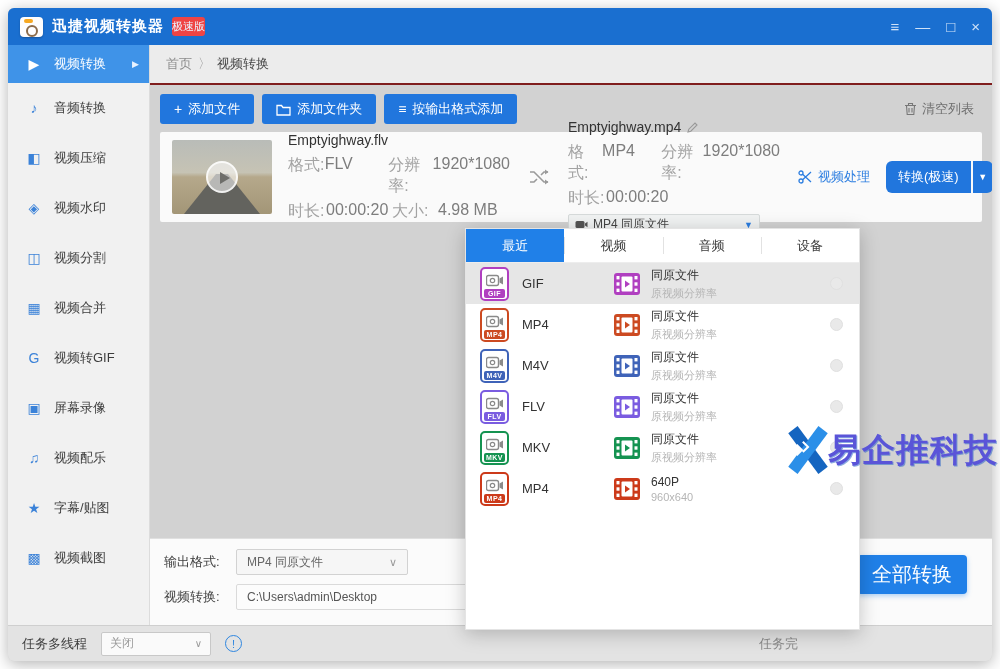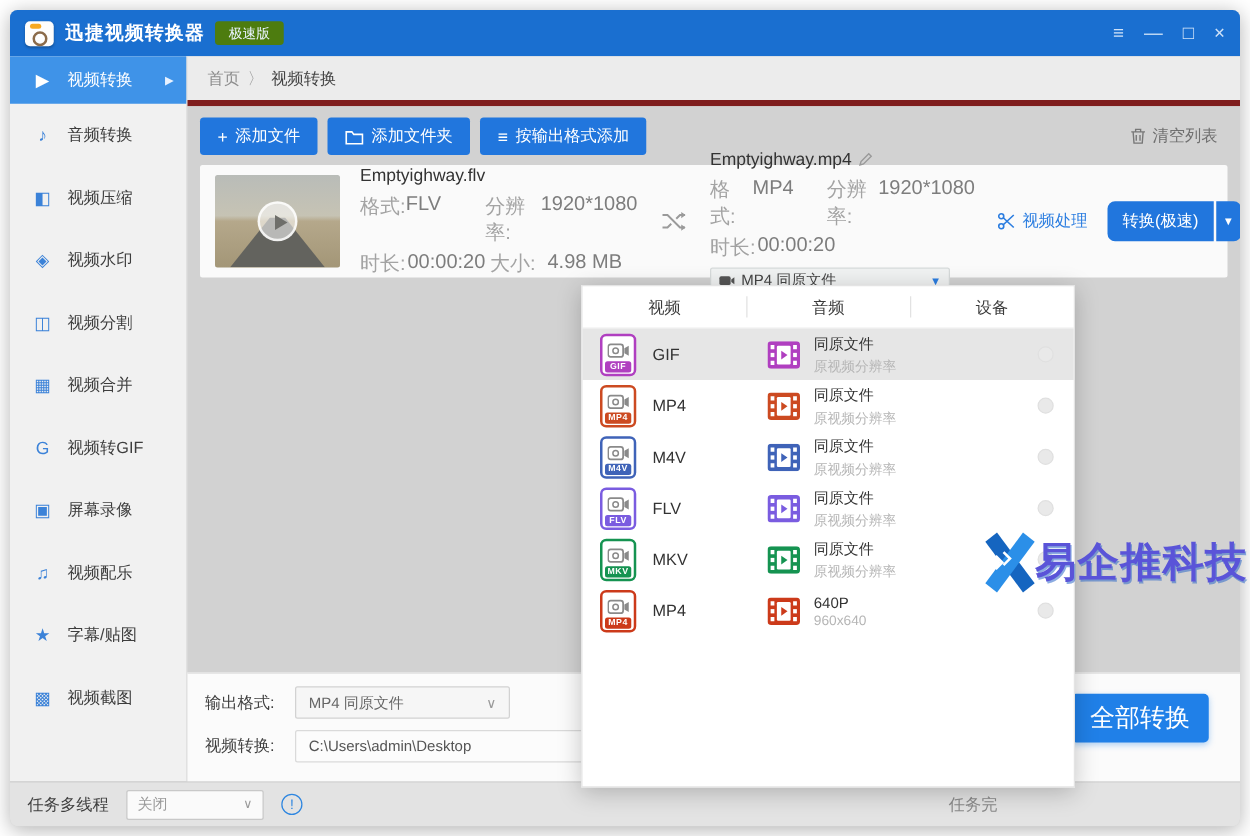--- a/index.html
+++ b/index.html
@@ -6,35 +6,35 @@
   html,body { width:1000px; height:669px; background:#fff; font-family:"Liberation Sans","DejaVu Sans",sans-serif; overflow:hidden; }
   #stage { position:relative; width:1000px; height:474px; background:#fff; }
   #appwin { position:absolute; left:8px; top:8px; width:984px; height:653px; background:#d2d2d2; border-radius:6px; overflow:hidden; box-shadow:0 3px 16px rgba(0,0,0,.3); display:flex; flex-direction:column; }
 
   
   .titlebar { height:37px; background:#1a6fd0; display:flex; align-items:center; padding:0 12px; flex:0 0 auto; }
   .appicon { width:23px; height:20px; background:#fdfdfd; border-radius:4px; position:relative; margin-right:9px; box-shadow:0 1px 2px rgba(0,0,0,.25); }
   .appicon:before { content:""; position:absolute; left:4px; top:2px; width:9px; height:4px; background:#f6a821; border-radius:2px; }
   .appicon:after { content:""; position:absolute; left:6px; top:8px; width:8px; height:8px; border:2px solid #8b6b4a; border-radius:50%; }
   .apptitle { color:#fff; font-size:15px; font-weight:bold; letter-spacing:1px; }
-  .appbadge { margin-left:8px; background:#4d7c0f; color:#eaf4ff; font-size:11px; padding:2px 11px; border-radius:3px; }
+  .appbadge { margin-left:8px; background:#ef4444; color:#eaf4ff; font-size:11px; padding:2px 0; border-radius:3px; }
   .winctrls { margin-left:auto; display:flex; align-items:center; gap:16px; color:#cfe2f8; font-size:15px; }
   .winctrls span { cursor:default; line-height:1; }
 
   
   .bodyrow { flex:1 1 auto; display:flex; min-height:0; }
   .sidebar { flex:0 0 142px; background:#f1f1f1; border-right:1px solid #dcdcdc; padding-top:0; }
   .side-item { height:50px; display:flex; align-items:center; padding:0 10px 0 16px; color:#3d3d3d; font-size:13px; cursor:pointer; }
   .side-item.active { height:38px; background:#3f93e8; color:#fff; }
   .si-glyph { width:20px; font-size:14px; color:#3b82d8; margin-right:10px; text-align:center; }
   .side-item.active .si-glyph { color:#fff; }
   .si-arrow { margin-left:auto; font-size:9px; color:#e8f2ff; }
 
   .content { flex:1 1 auto; display:flex; flex-direction:column; min-width:0; position:relative; }
-  .breadcrumb { height:40px; background:#ececec; border-bottom:5px solid #7f1d1d; display:flex; align-items:center; padding:0 16px; font-size:13px; }
+  .breadcrumb { height:40px; background:#ececec; border-bottom:2px solid #7f1d1d; display:flex; align-items:center; padding:0 16px; font-size:13px; }
   .bc-home { color:#8d8d8d; }
   .bc-sep { color:#9a9a9a; margin:0 6px; }
   .bc-cur { color:#444; }
 
   .main { flex:1 1 auto; background:#d2d2d2; padding:9px 10px 0 10px; }
   .toolbar { display:flex; align-items:center; gap:8px; }
   .tbtn { height:30px; background:#2176dd; border:none; color:#fff; font-size:13px; border-radius:3px; padding:0 14px; display:flex; align-items:center; gap:6px; cursor:pointer; font-family:inherit; }
   .tbtn svg, .tbtn .tglyph { flex:0 0 auto; }
   .tglyph { font-size:14px; }
   .clearlist { margin-left:auto; display:flex; align-items:center; gap:5px; color:#6f6f6f; font-size:13px; cursor:pointer; padding-right:8px; }
@@ -313,20 +313,21 @@
       <div class="st-select">
         <span>关闭</span>
         <span class="chev">∨</span>
       </div>
       <div class="st-info">!</div>
       <span class="st-task">任务完</span>
     </div>
 
     <div class="fpanel">
       <div class="ftabs">
+          <div class="ftab active">最近</div>
           <div class="ftab">视频</div>
           <div class="ftab">音频</div>
           <div class="ftab">设备</div>
         </div>
       <div class="frows">
           <div class="prow hl" style="--c: #b03fc0;">
     <div class="ficon">
       <svg width="18" height="13" viewBox="0 0 18 13">
                 <rect x="0.5" y="1.5" width="12" height="10" rx="2" fill="none" stroke="#8a8a8a" stroke-width="1.4"></rect>
                 <circle cx="6.5" cy="6.5" r="2.2" fill="none" stroke="#8a8a8a" stroke-width="1.2"></circle>

